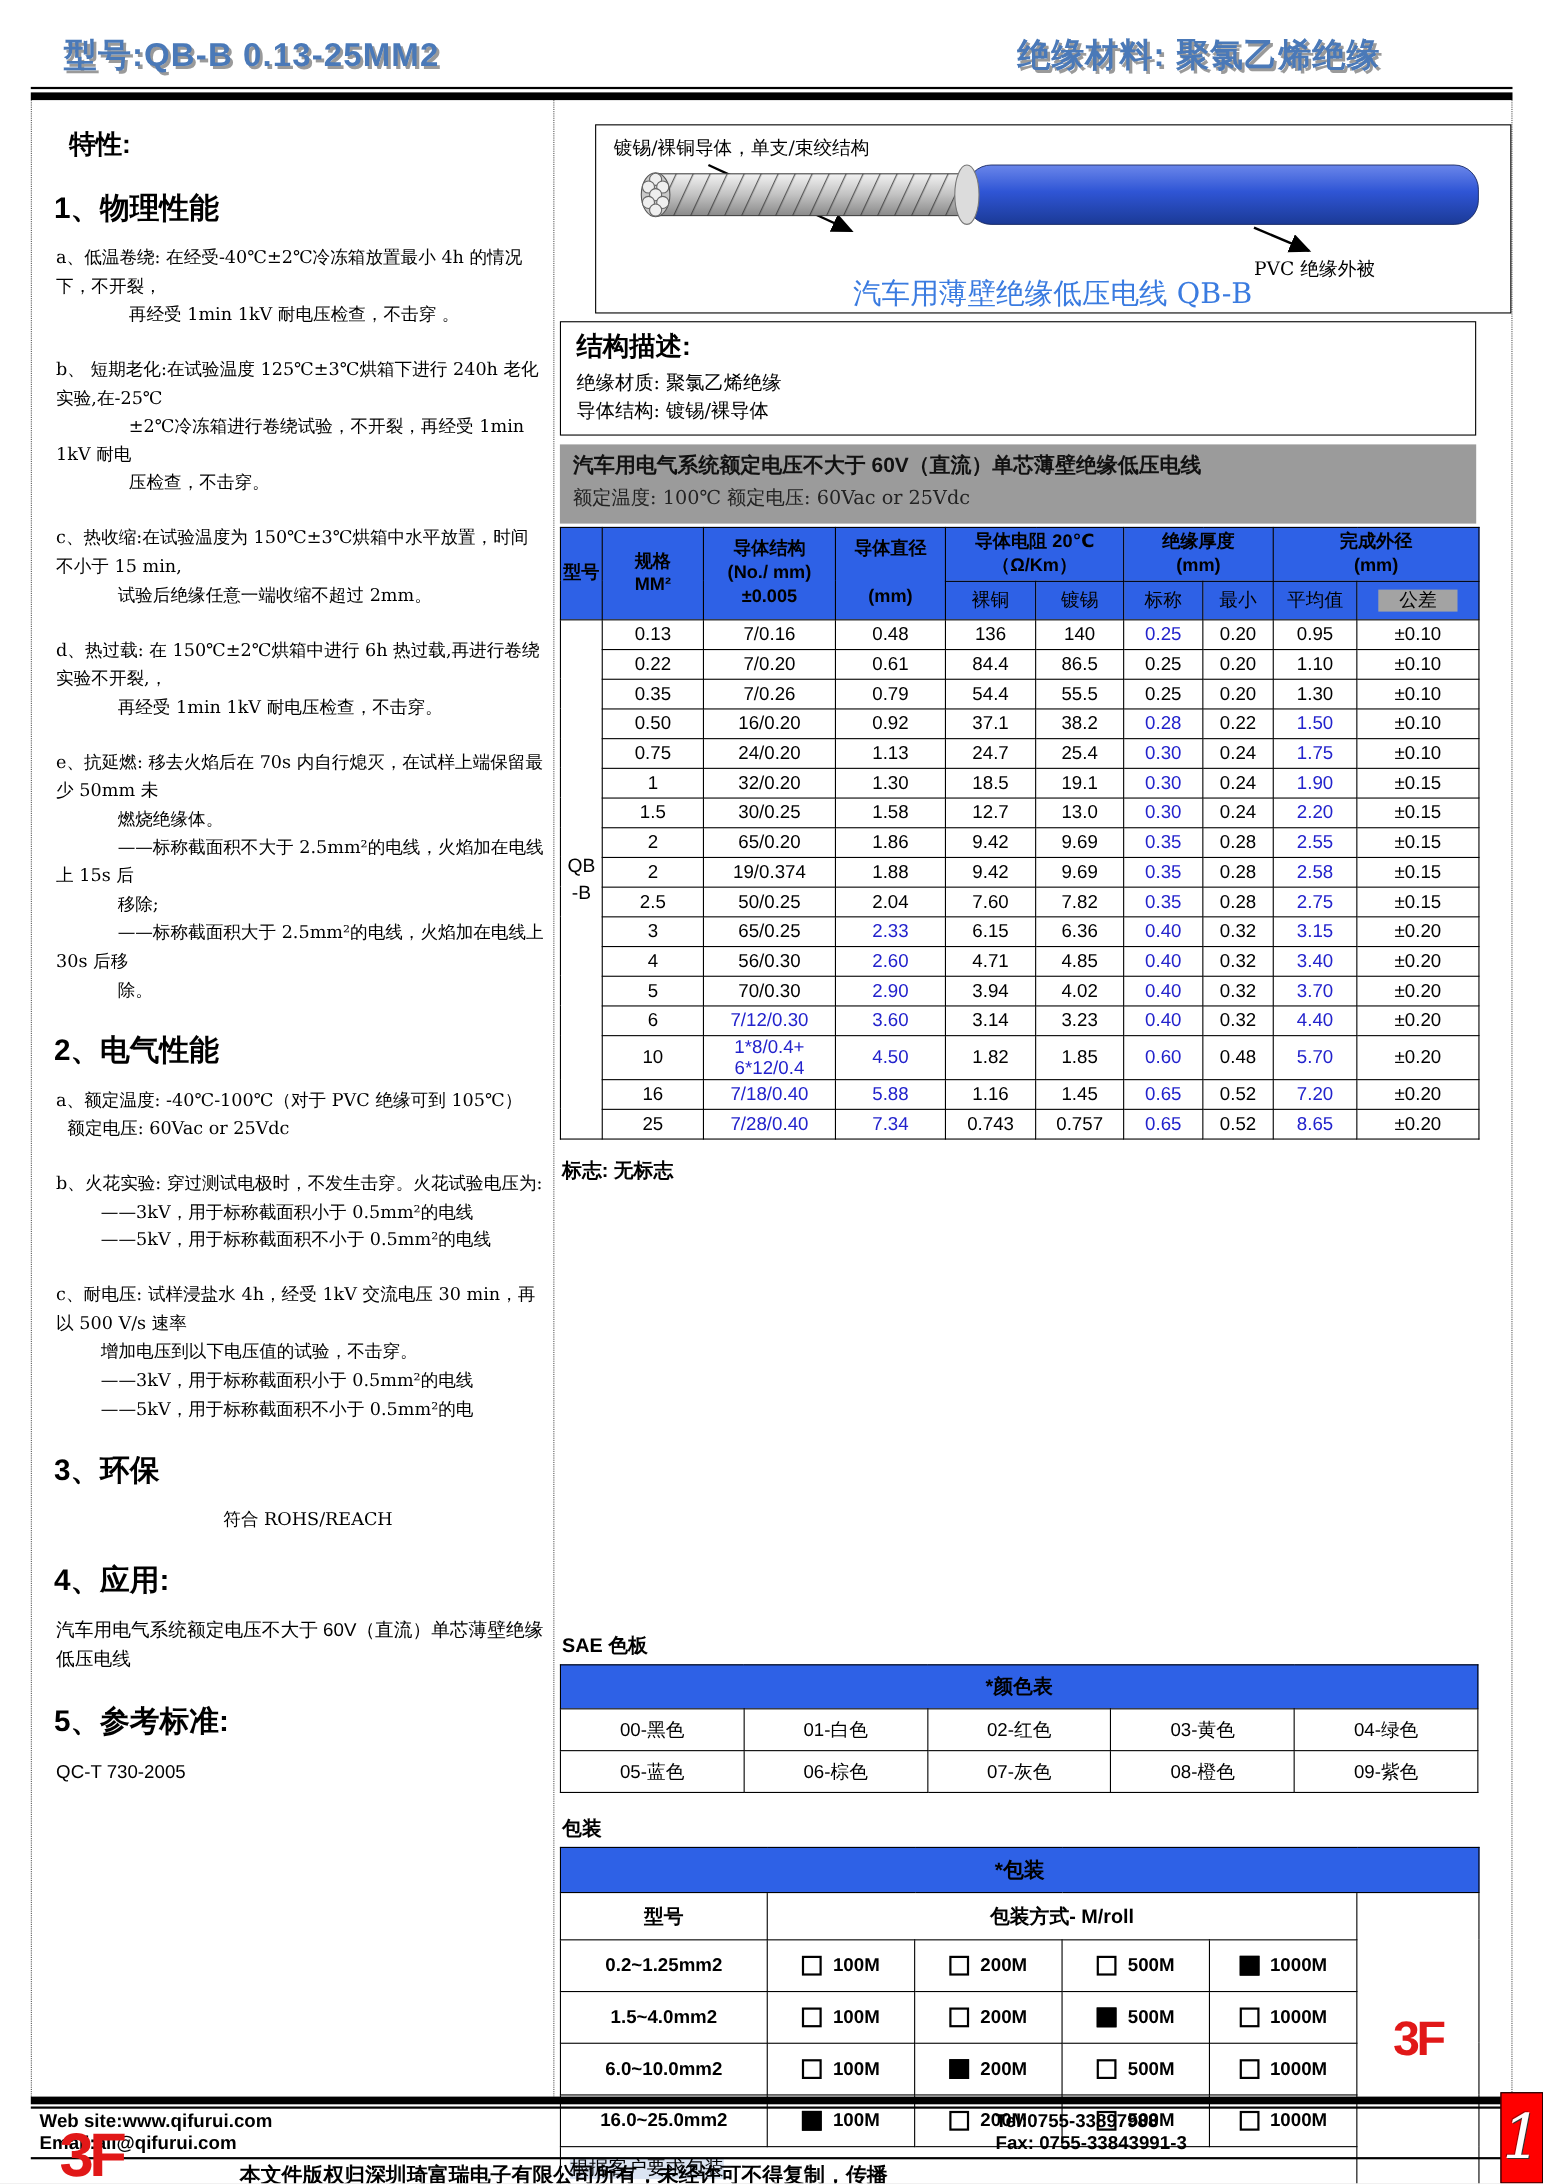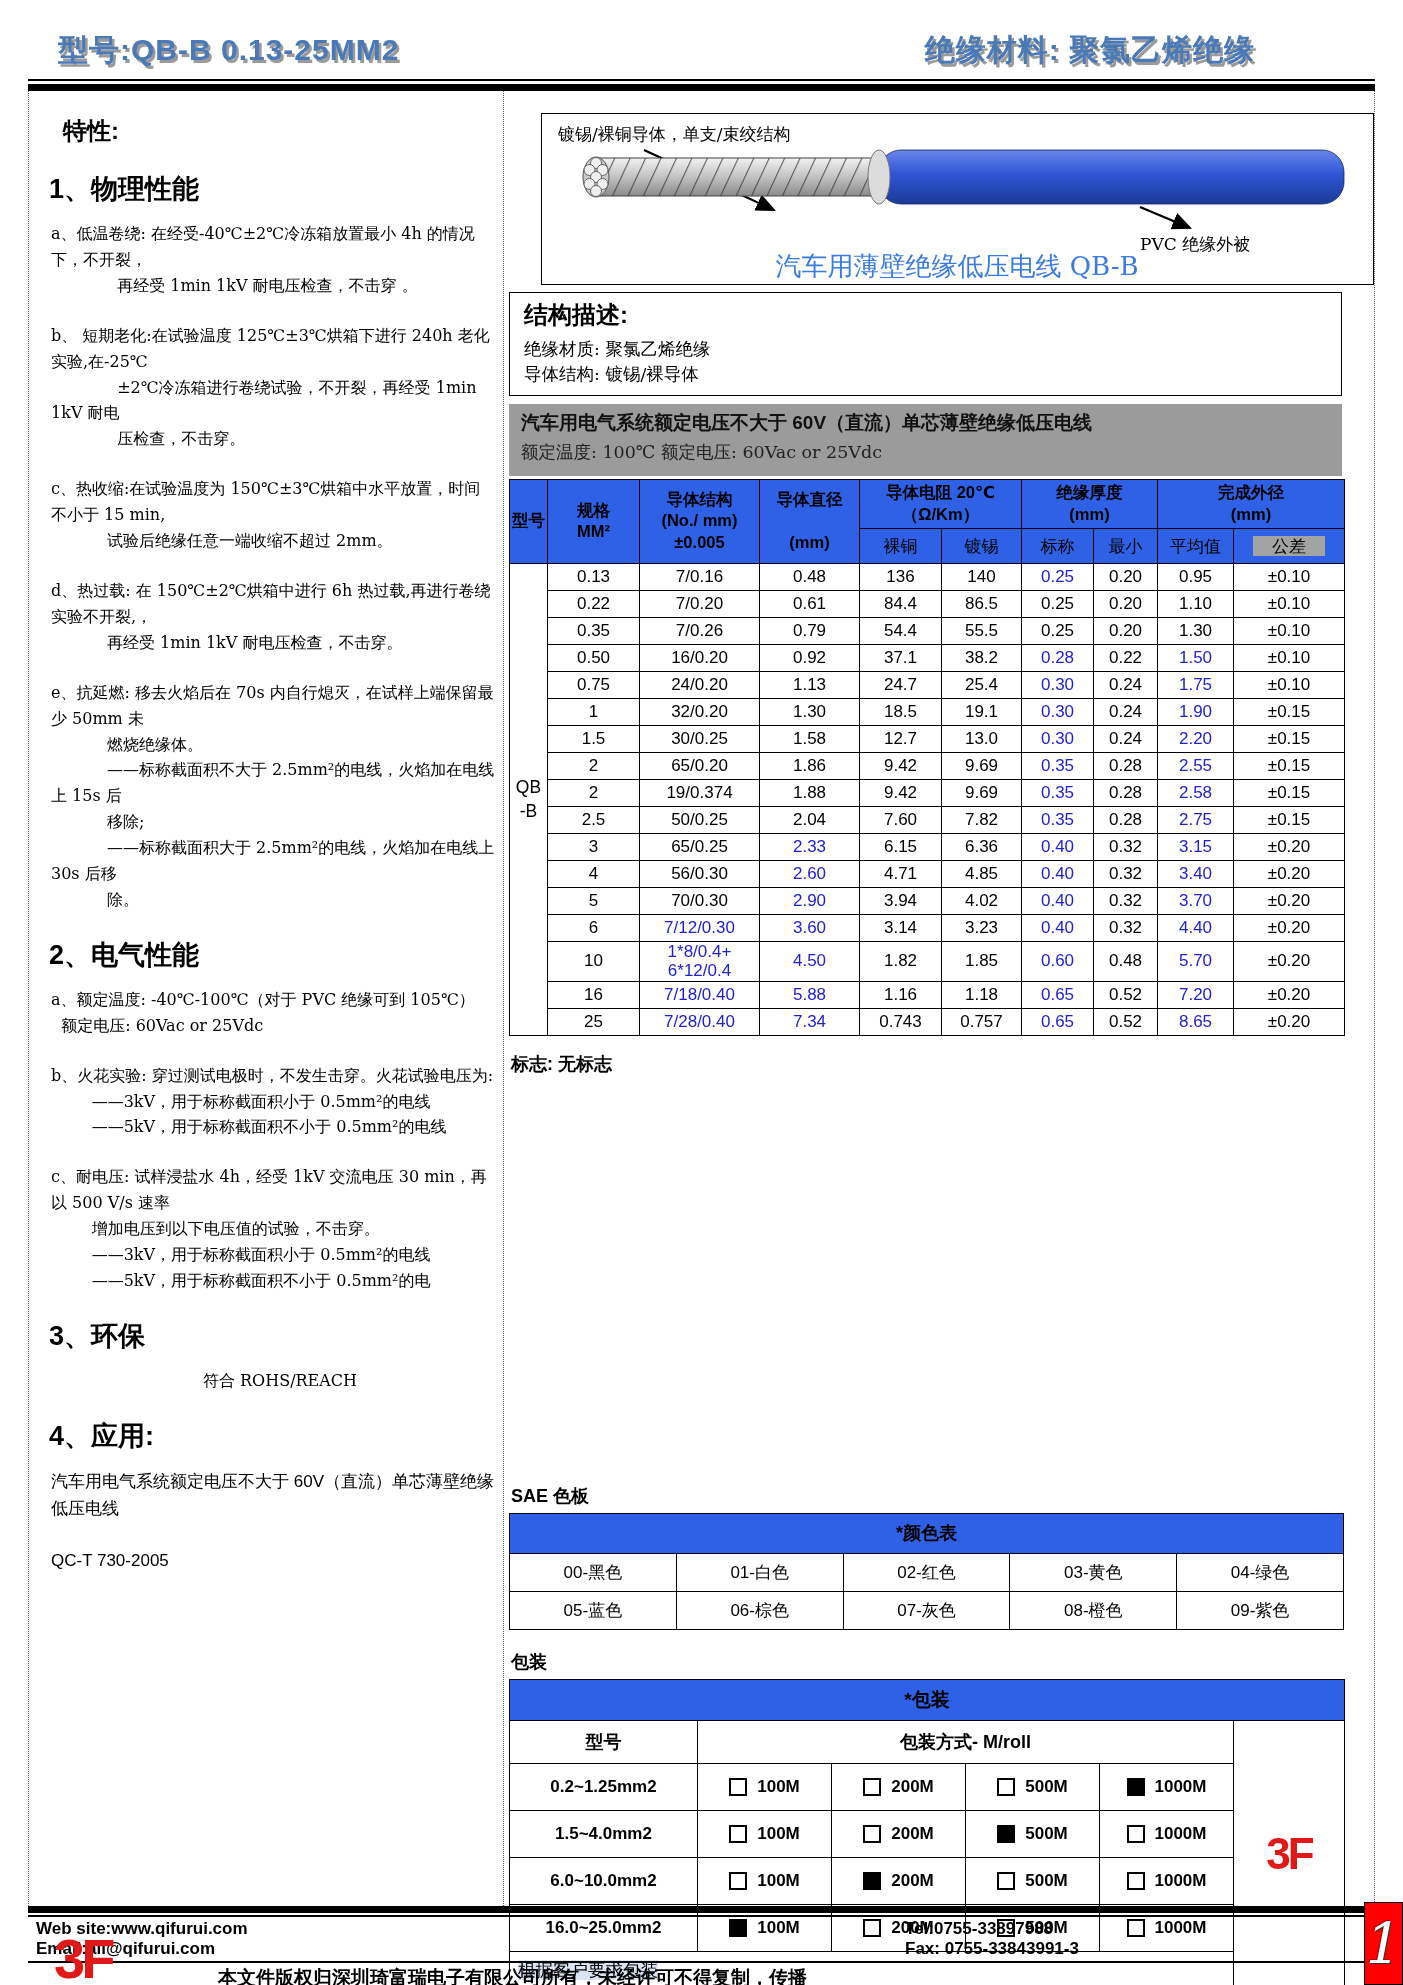--- a/index.html
+++ b/index.html
@@ -134,20 +134,21 @@
           </div>
           <div class="lsec">
             <div class="sec-title">3、环保</div>
             <div class="litem indent">符合 ROHS/REACH</div>
           </div>
           <div class="lsec">
             <div class="sec-title">4、应用:</div>
             <div class="litem sans">汽车用电气系统额定电压不大于 60V（直流）单芯薄壁绝缘低压电线</div>
           </div>
           <div class="lsec">
+            <div class="sec-title">5、参考标准:</div>
             <div class="litem sans">QC-T 730-2005</div>
           </div>
         </div>
     </div>
 
     <div class="col-r">
 
       <div class="wirebox">
         <svg width="831" height="170" viewBox="0 0 831 170">
           <defs>
@@ -412,21 +413,21 @@
               <td class="blue">0.60</td>
               <td>0.48</td>
               <td class="blue">5.70</td>
               <td>±0.20</td>
             </tr>
             <tr>
               <td>16</td>
               <td class="blue pre">7/18/0.40</td>
               <td class="blue">5.88</td>
               <td>1.16</td>
-              <td>1.18</td>
+              <td>1.45</td>
               <td class="blue">0.65</td>
               <td>0.52</td>
               <td class="blue">7.20</td>
               <td>±0.20</td>
             </tr>
             <tr>
               <td>25</td>
               <td class="blue pre">7/28/0.40</td>
               <td class="blue">7.34</td>
               <td>0.743</td>

